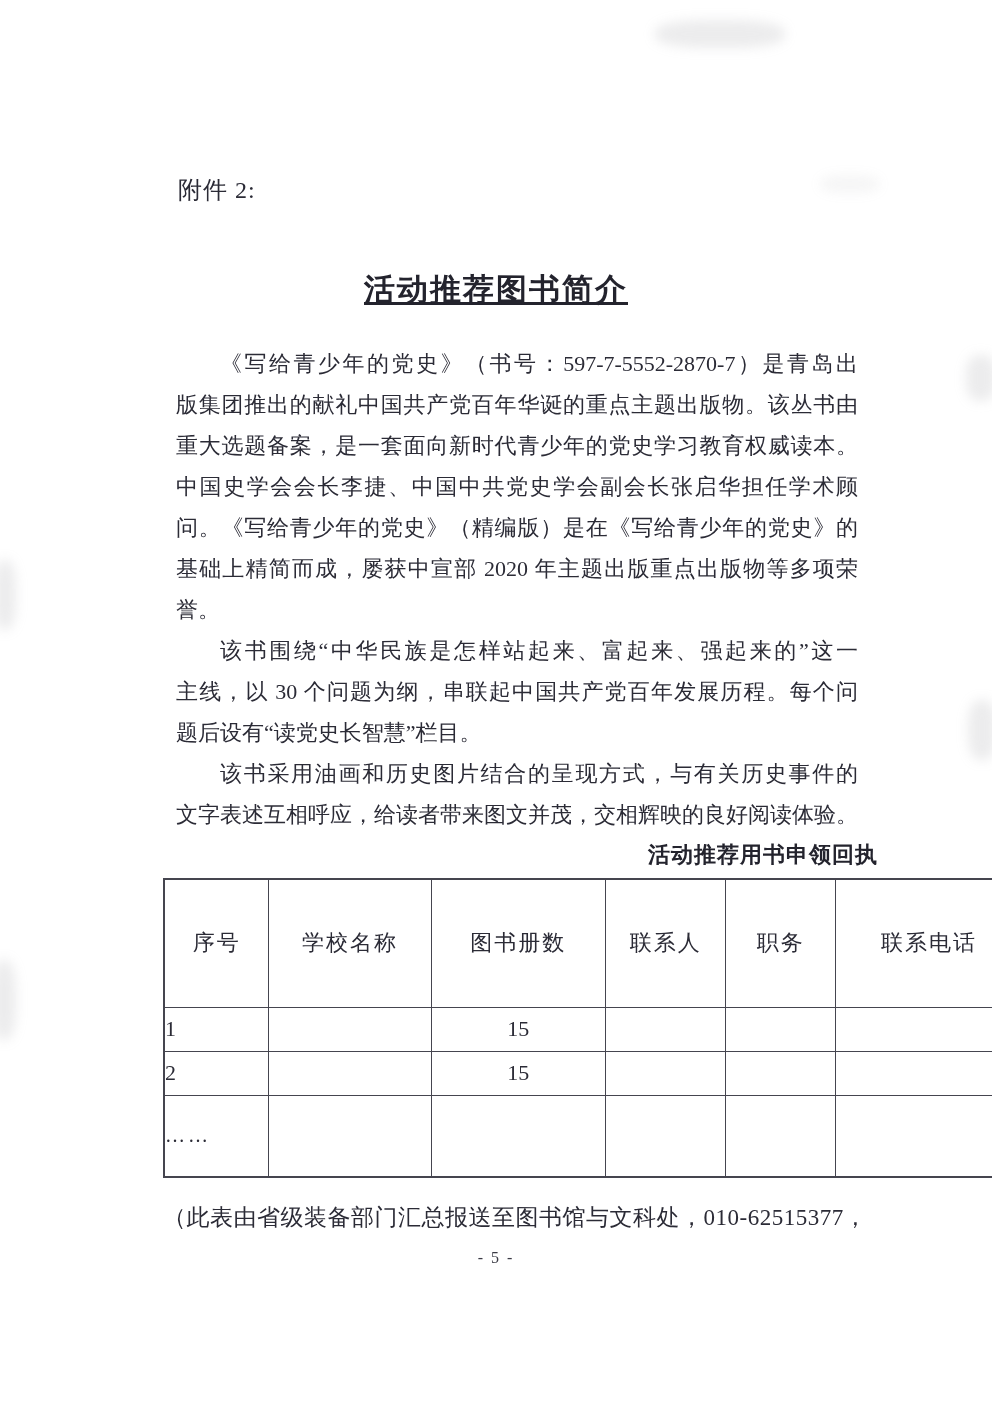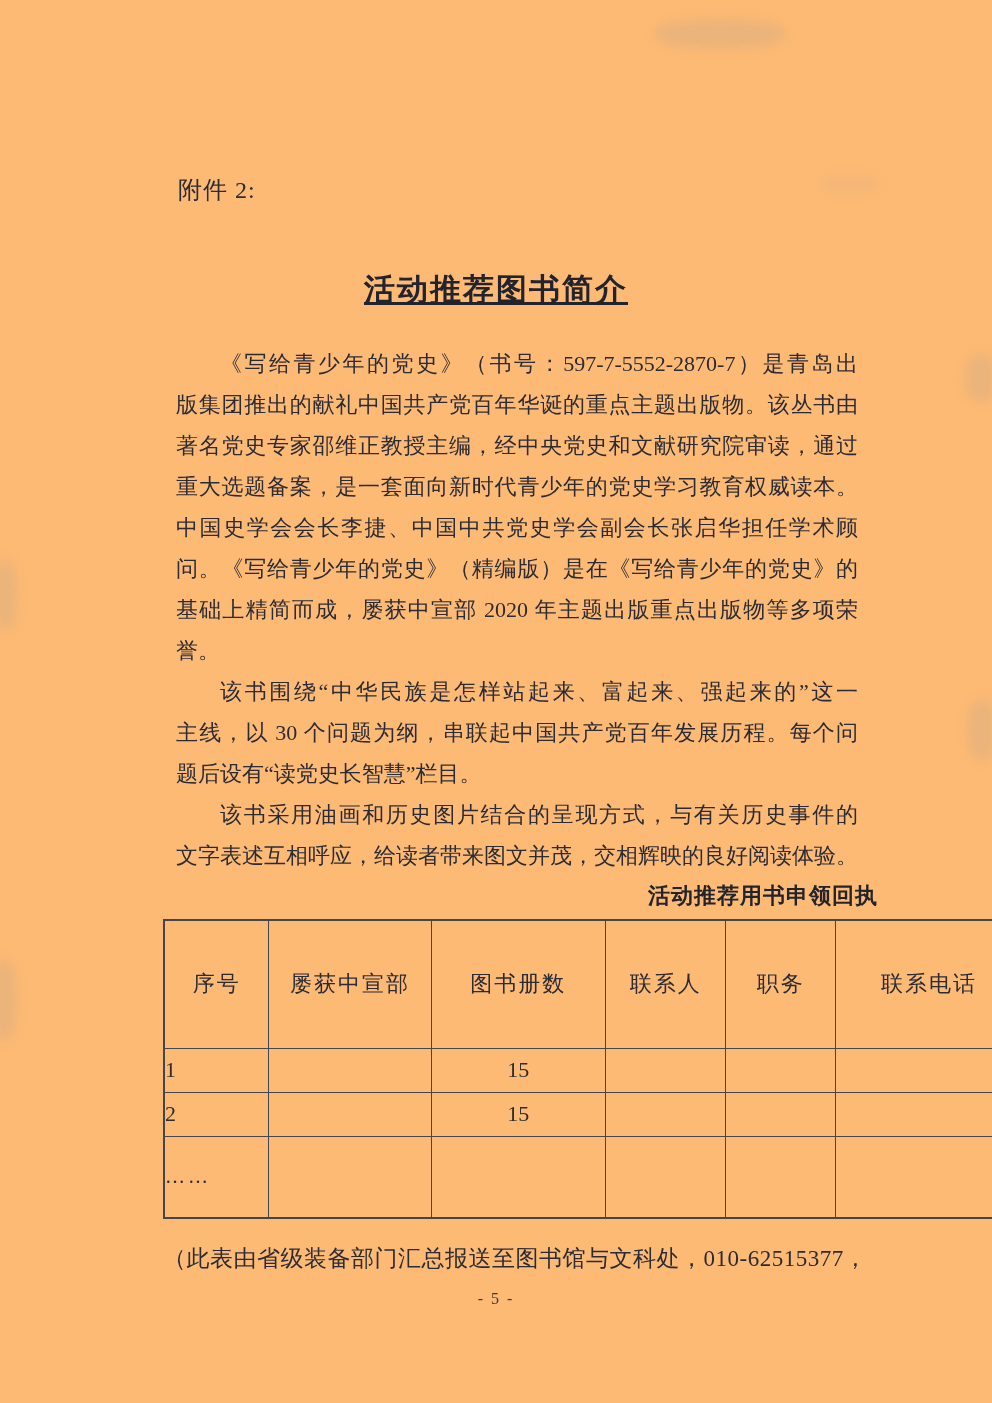--- a/index.html
+++ b/index.html
@@ -2,21 +2,21 @@
 <html><head>
 <meta charset="utf-8">
 <style>
   * { margin: 0; padding: 0; box-sizing: border-box; }
   html, body { background: #e8e8e8; }
   .page {
     position: relative;
     width: 992px;
     height: 1403px;
     margin: 0 auto;
-    background: #fdba74;
+    background: #ffffff;
     overflow: hidden;
     color: #2b2b36;
     font-family: "Liberation Serif", "DejaVu Serif", serif;
   }
   
   .smudge {
     position: absolute;
     background: rgba(150,150,155,0.18);
     filter: blur(6px);
     border-radius: 40%;
@@ -121,21 +121,20 @@
   <div class="smudge s5"></div>
   <div class="smudge s6"></div>
 
   <div class="attachment-label">附件 2:</div>
 
   <div class="doc-title">活动推荐图书简介</div>
 
   <div class="body-text">
     <div class="line fill indent">《写给青少年的党史》（书号：597-7-5552-2870-7）是青岛出</div>
     <div class="line fill">版集团推出的献礼中国共产党百年华诞的重点主题出版物。该丛书由</div>
-    <div class="line fill">著名党史专家邵维正教授主编，经中央党史和文献研究院审读，通过</div>
     <div class="line fill">重大选题备案，是一套面向新时代青少年的党史学习教育权威读本。</div>
     <div class="line fill">中国史学会会长李捷、中国中共党史学会副会长张启华担任学术顾</div>
     <div class="line fill">问。《写给青少年的党史》（精编版）是在《写给青少年的党史》的</div>
     <div class="line fill">基础上精简而成，屡获中宣部 2020 年主题出版重点出版物等多项荣</div>
     <div class="line end">誉。</div>
     <div class="line fill indent">该书围绕“中华民族是怎样站起来、富起来、强起来的”这一</div>
     <div class="line fill">主线，以 30 个问题为纲，串联起中国共产党百年发展历程。每个问</div>
     <div class="line end">题后设有“读党史长智慧”栏目。</div>
     <div class="line fill indent">该书采用油画和历史图片结合的呈现方式，与有关历史事件的</div>
     <div class="line fill">文字表述互相呼应，给读者带来图文并茂，交相辉映的良好阅读体验。</div>
@@ -148,21 +147,21 @@
       <col style="width:12.2%">
       <col style="width:18.9%">
       <col style="width:20.3%">
       <col style="width:14.0%">
       <col style="width:12.8%">
       <col style="width:21.8%">
     </colgroup>
     <tbody>
         <tr class="header-row">
       <th>序号</th>
-      <th>屡获中宣部</th>
+      <th>学校名称</th>
       <th>图书册数</th>
       <th>联系人</th>
       <th>职务</th>
       <th>联系电话</th>
     </tr>
     <tr class="data-row">
       <td class="cell-left">1</td>
       <td class="cell-left"></td>
       <td class="cell-center">15</td>
       <td class="cell-left"></td>

